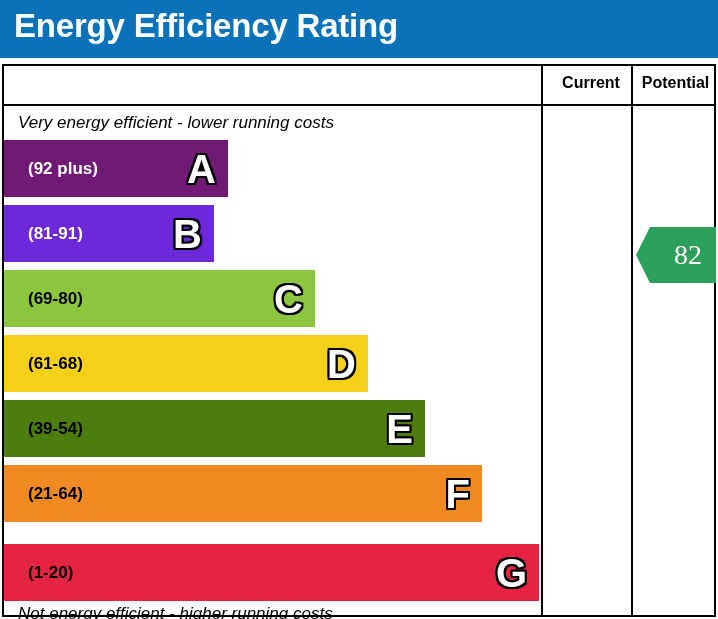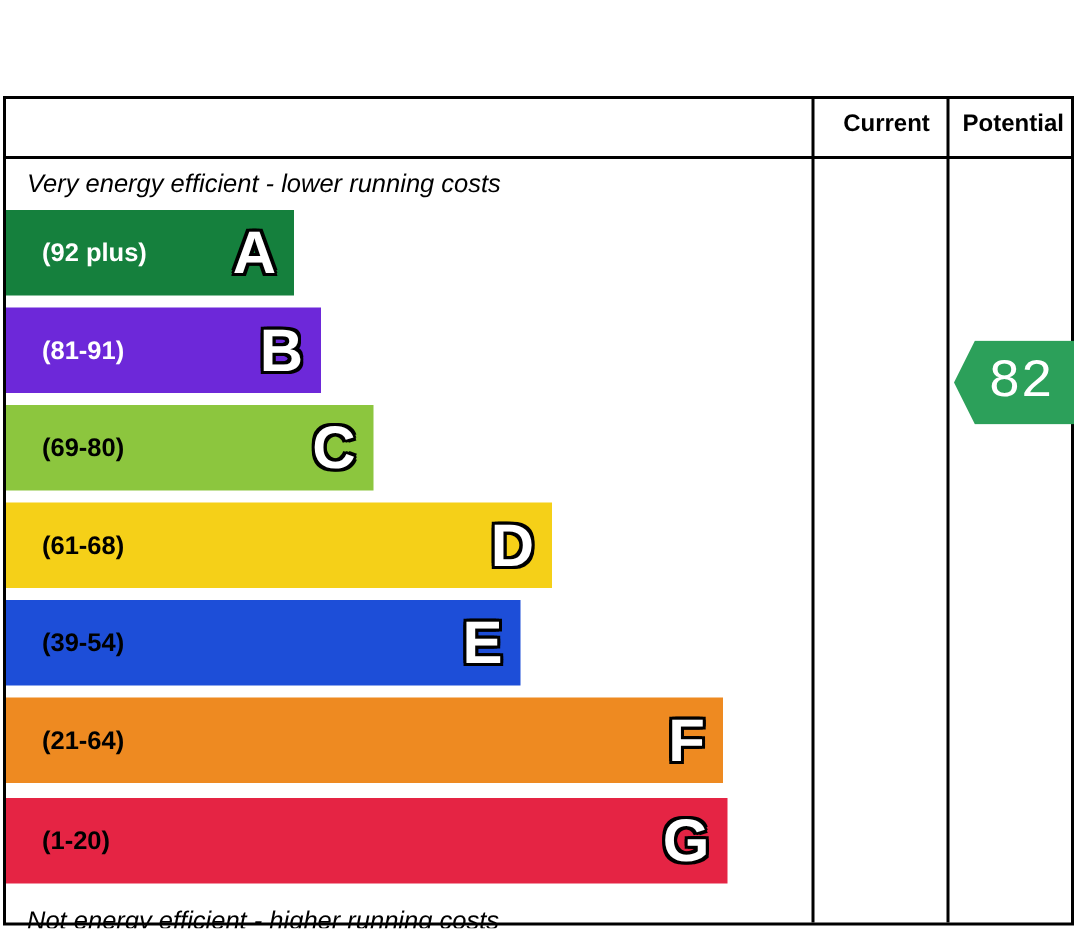--- a/index.html
+++ b/index.html
@@ -144,73 +144,76 @@
     position: absolute;
     height: 56px;
     clip-path: polygon(14px 0, 100% 0, 100% 100%, 14px 100%, 0 50%);
     display: flex;
     align-items: center;
     justify-content: flex-end;
     box-sizing: border-box;
     padding-right: 14px;
   }
   .rating-arrow .value {
-    font-size: 36px;
+    font-size: 28px;
     font-weight: normal;
     color: #ffffff;
     line-height: 1;
-    font-family: Liberation Mono, monospace;
+    font-family: Liberation Serif, serif;
   }
   .rating-arrow.current   { left: 542px; top: 234px; width: 80px; }
   .rating-arrow.potential { left: 632px; top: 161px; width: 80px; }
 </style>
 </head>
 <body>
 
 <div id="epc-root">
 
+  <div class="title-bar">
+    <div class="title-text">Energy Efficiency Rating</div>
+  </div>
 
   <div class="table-frame">
 
     <div class="hline-header"></div>
     <div class="vline current-left"></div>
     <div class="vline potential-left"></div>
 
     <div class="col-header current">Current</div>
     <div class="col-header potential">Potential</div>
 
     <div class="caption top">Very energy efficient - lower running costs</div>
     <div class="caption bottom">Not energy efficient - higher running costs</div>
 
     <div class="bars-area" id="bars-area">
-        <div class="band" style="top: 0px; width: 192px; background: #15803d;">
+        <div class="band" style="top: 0px; width: 224px; background: #701a75;">
           <span class="band-range" style="color: rgb(255, 255, 255);">(92 plus)</span>
           <span class="band-letter">A</span>
         </div>
         <div class="band" style="top: 65px; width: 210px; background: #6d28d9;">
           <span class="band-range" style="color: rgb(255, 255, 255);">(81-91)</span>
           <span class="band-letter">B</span>
         </div>
-        <div class="band" style="top: 130px; width: 245px; background: rgb(140, 198, 62);">
+        <div class="band" style="top: 130px; width: 311px; background: rgb(140, 198, 62);">
           <span class="band-range" style="color: rgb(0, 0, 0);">(69-80)</span>
           <span class="band-letter">C</span>
         </div>
         <div class="band" style="top: 195px; width: 364px; background: rgb(245, 208, 24);">
           <span class="band-range" style="color: rgb(0, 0, 0);">(61-68)</span>
           <span class="band-letter">D</span>
         </div>
-        <div class="band" style="top: 260px; width: 343px; background: #1d4ed8;">
+        <div class="band" style="top: 260px; width: 421px; background: #4d7c0f;">
           <span class="band-range" style="color: rgb(0, 0, 0);">(39-54)</span>
           <span class="band-letter">E</span>
         </div>
         <div class="band" style="top: 325px; width: 478px; background: rgb(238, 138, 33);">
           <span class="band-range" style="color: rgb(0, 0, 0);">(21-64)</span>
           <span class="band-letter">F</span>
         </div>
-        <div class="band" style="top: 392px; width: 481px; background: rgb(229, 36, 68);">
+        <div class="band" style="top: 404px; width: 535px; background: rgb(229, 36, 68);">
           <span class="band-range" style="color: rgb(0, 0, 0);">(1-20)</span>
           <span class="band-letter">G</span>
         </div>
       </div>
 
 
     <div class="rating-arrow potential" id="arrow-potential" style="background: rgb(44, 160, 90);">
       <span class="value">82</span>
     </div>
 

